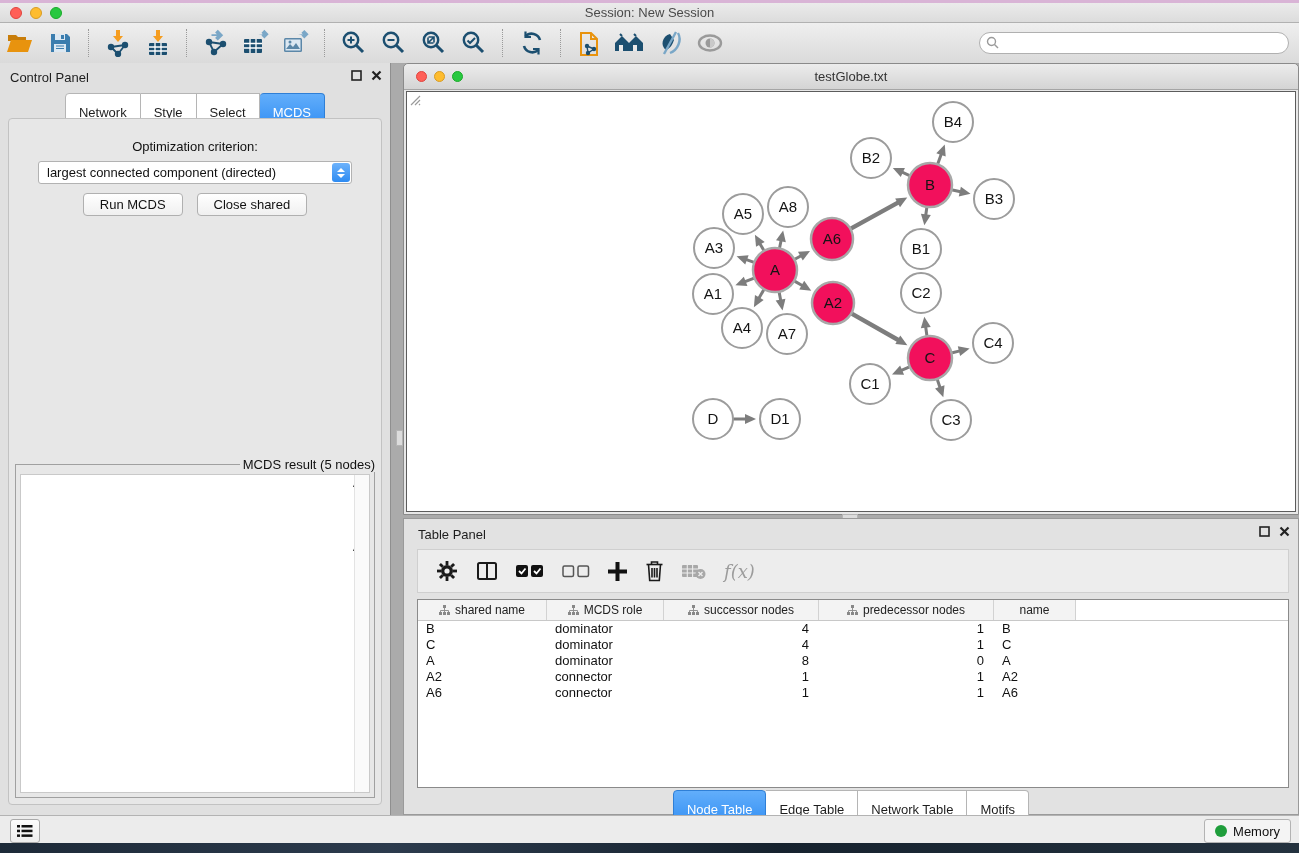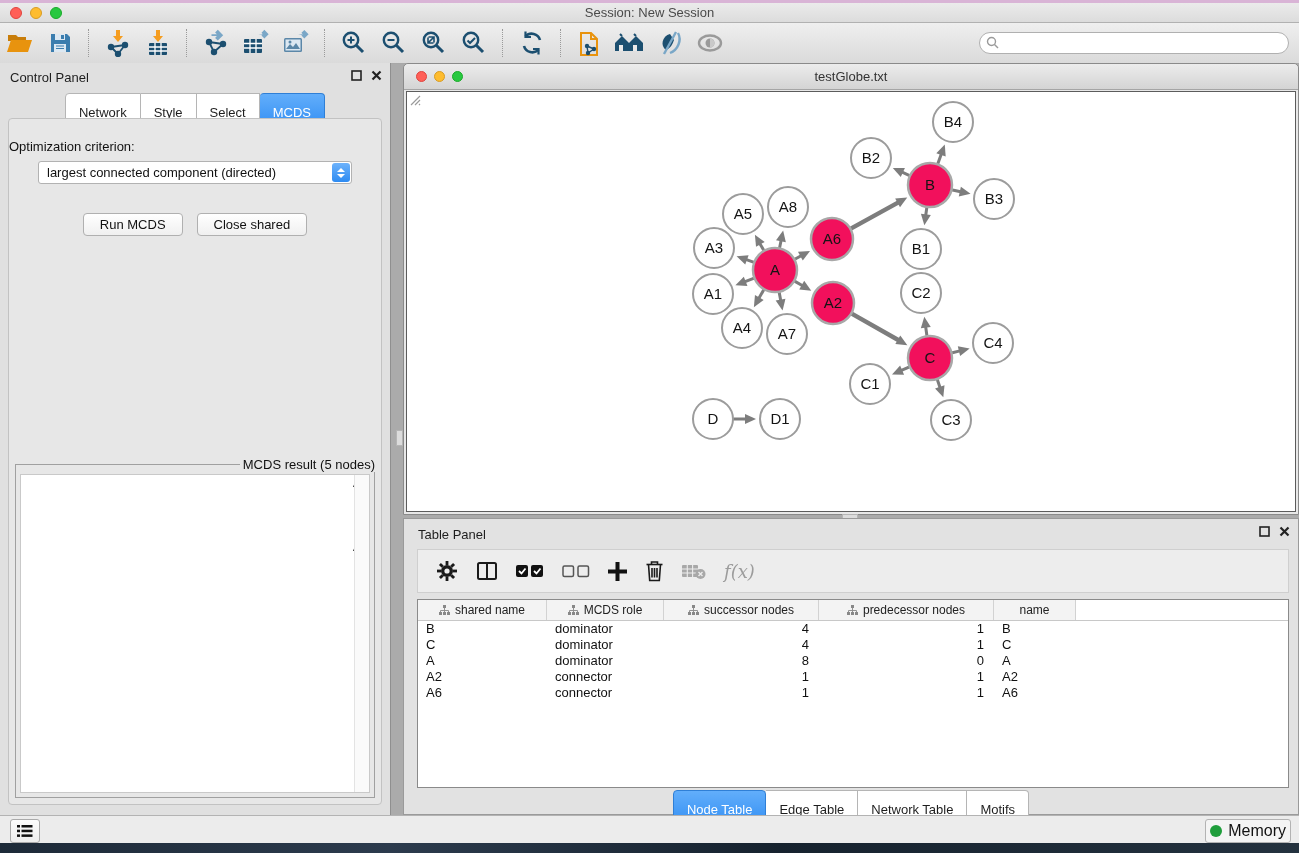--- a/index.html
+++ b/index.html
@@ -33,31 +33,31 @@
   .cp-header .pt{position:absolute;left:10px;top:7px;font-size:13px;color:#1e1e1e;}
   .panel-icos{position:absolute;right:8px;top:7px;display:flex;gap:9px;align-items:center;}
   .cp-tabs{display:flex;justify-content:center;margin-top:2px;}
   .seg{height:21px;line-height:21px;padding:8px 13px;font-size:13px;background:#fff;
     border:1px solid #b5b5b5;border-left:none;color:#1e1e1e;cursor:default;}
   .seg:first-child{border-left:1px solid #b5b5b5;border-radius:4px 0 0 4px;}
   .seg:last-child{border-radius:0 4px 4px 0;}
   .seg.sel{background:linear-gradient(#62aefb,#2e8bf2);color:#fff;border-color:#2f7fd6;border-radius:4px;}
   .cp-content{position:absolute;left:8px;right:8px;top:55px;bottom:10px;
     background:#e7e7e7;border:1px solid #c2c2c2;border-radius:4px;}
-  .opt-label{margin-top:20px;font-size:13px;color:#111;}
+  .opt-label{margin-top:20px;text-align:center;font-size:13px;color:#111;}
   .selectbox{position:relative;margin:7px auto 0 auto;width:314px;height:23px;background:#fff;
     border:1px solid #b2b2b2;border-radius:3px;box-sizing:border-box;font-size:13px;color:#111;
     line-height:21px;padding-left:8px;cursor:default;}
   .stepper{position:absolute;right:1px;top:1px;width:18px;height:19px;border-radius:3px;
     background:linear-gradient(#6cb2fb,#2e8bf2);display:flex;flex-direction:column;
     align-items:center;justify-content:center;gap:2px;}
   .chev{width:0;height:0;border-left:4px solid transparent;border-right:4px solid transparent;}
   .chev.up{border-bottom:4px solid #fff;}
   .chev.dn{border-top:4px solid #fff;}
-  .btn-row{margin-top:29px;display:flex;justify-content:center;gap:14px;}
+  .btn-row{margin-top:9px;display:flex;justify-content:center;gap:14px;}
   .btn{height:23px;line-height:21px;padding:0 16px;font-size:13px;color:#111;
     background:linear-gradient(#ffffff,#f0f0f0);border:1px solid #b0b0b0;border-radius:4px;
     box-sizing:border-box;cursor:default;}
   .mcds-fieldset{position:absolute;left:6px;right:6px;top:338px;bottom:6px;
     border:1px solid #a0a0a0;margin:0;padding:0;text-align:right;}
   .mcds-fieldset legend{font-size:13px;color:#111;margin-left:4px;padding:0 3px;}
   .result-list{position:absolute;left:4px;right:4px;top:2px;bottom:4px;background:#fff;
     border:1px solid #c9c9c9;overflow:hidden;}
   .result-scroll{position:absolute;right:0;top:0;bottom:0;width:14px;background:#fafafa;border-left:1px solid #e3e3e3;}
   .result-item{font-size:13px;line-height:16px;padding-left:4px;color:#111;}
@@ -92,21 +92,21 @@
   .tb-cell.left{text-align:left;padding-left:8px;}
   .tb-cell.right{text-align:right;padding-right:10px;}
   .tp-tabs{position:absolute;left:0;right:0;top:271px;display:flex;justify-content:center;}
   .tp-tabs .seg{height:22px;line-height:22px;}
   
   .statusbar{position:absolute;left:0;top:815px;width:1299px;height:28px;background:#ececec;
     border-top:1px solid #b3b3b3;box-sizing:border-box;}
   .list-btn{position:absolute;left:10px;top:3px;width:28px;height:22px;border:1px solid #aaa;border-radius:3px;
     background:linear-gradient(#fdfdfd,#ededed);display:flex;align-items:center;justify-content:center;}
   .mem-btn{position:absolute;right:8px;top:3px;height:22px;border:1px solid #b3b3b3;border-radius:3px;
-    background:#f4f4f4;display:flex;align-items:center;gap:6px;padding:0 4px;font-size:16px;color:#111;}
+    background:#f4f4f4;display:flex;align-items:center;gap:6px;padding:0 10px;font-size:13px;color:#111;}
   .mem-dot{width:12px;height:12px;border-radius:50%;background:#1f9e3c;}
   .desktop-strip{position:absolute;left:0;top:843px;width:1299px;height:10px;
     background:linear-gradient(90deg,#1d2a38,#2c3b4d 30%,#16222e 60%,#24323f);}
 </style>
 </head>
 <body>
 
 <div class="app">
 
   <div class="titlebar">

